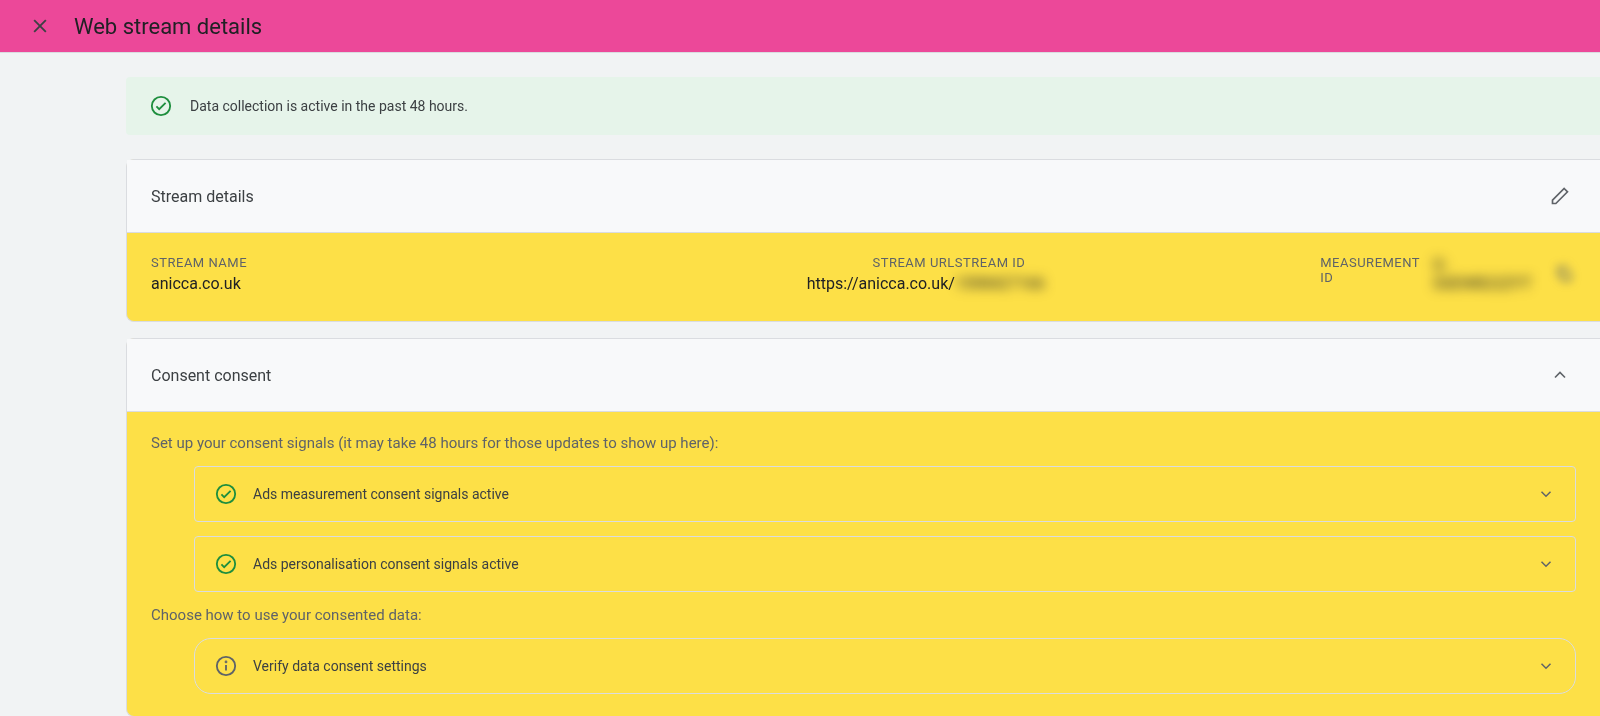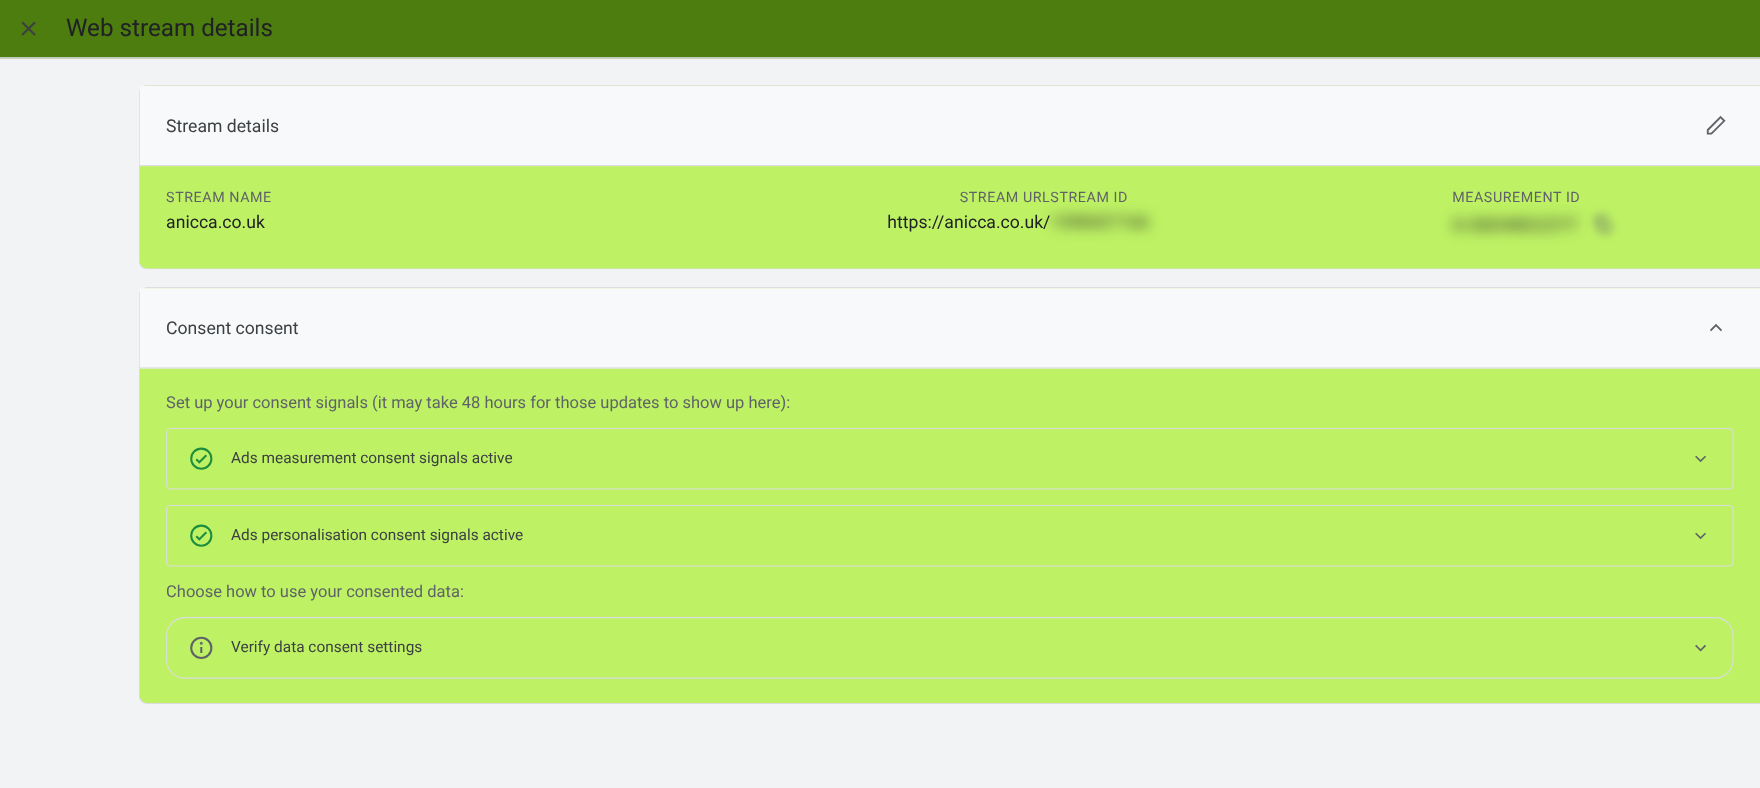--- a/index.html
+++ b/index.html
@@ -6,24 +6,24 @@
       margin: 0;
       padding: 0;
       box-sizing: border-box;
     }
     body {
       font-family: 'Google Sans', Roboto, Arial, sans-serif;
       background: #f1f3f4;
       color: #202124;
     }
     .header {
-      background: #4d7c0f;
-      display: flex;
-      align-items: center;
-      padding: 12px 12px;
+      background: #ec4899;
+      display: flex;
+      align-items: center;
+      padding: 12px 26px;
       border-bottom: 1px solid #dadce0;
       text-align: right;
     }
     .close-btn {
       background: none;
       border: none;
       cursor: pointer;
       margin-right: 20px;
       padding: 4px;
       display: flex;
@@ -44,21 +44,21 @@
       display: flex;
       align-items: center;
       gap: 18px;
       margin-bottom: 24px;
     }
     .banner-text {
       font-size: 14px;
       color: #3c4043;
     }
     .card {
-      background: #bef264;
+      background: #fde047;
       border: 1px solid #dadce0;
       border-radius: 8px 0 0 8px;
       margin-bottom: 16px;
       border-right: none;
     }
     .card-header {
       display: flex;
       align-items: center;
       justify-content: space-between;
       padding: 20px 24px;
@@ -84,21 +84,21 @@
       display: flex;
     }
     .details-grid {
       display: flex;
       padding: 22px 24px 28px 24px;
     }
     .detail-col {
       flex: 1;
     }
     .detail-col.url { flex: 1.2; text-align: right; }
-    .detail-col.meas { flex: 0.7; display:flex; flex-direction:column; }
+    .detail-col.meas { flex: 0.7; display:flex; flex-direction:row; }
     .detail-label {
       font-size: 13px;
       color: #5f6368;
       letter-spacing: 0.5px;
       margin-bottom: 4px;
     }
     .detail-value {
       font-size: 16px;
       color: #202124;
       font-weight: 400;
@@ -122,20 +122,21 @@
     }
     .consent-row {
       border: 1px solid #dadce0;
       border-radius: 4px;
       padding: 16px 20px;
       display: flex;
       align-items: center;
       gap: 16px;
       margin-bottom: 14px;
       cursor: pointer;
+      margin-left: 43px;
     }
     .consent-row:last-child {
       margin-bottom: 0;
       border-radius: 17px;
     }
     .consent-row-text {
       font-size: 14px;
       color: #3c4043;
       flex: 1;
     }
@@ -170,20 +171,27 @@
     <svg width="20" height="20" viewBox="0 0 24 24" fill="none" stroke="#3c4043" stroke-width="2.2">
       <line x1="5" y1="5" x2="19" y2="19"></line>
       <line x1="19" y1="5" x2="5" y2="19"></line>
     </svg>
   </button>
   <h1 class="page-title">Web stream details</h1>
 </div>
 
 <div class="content">
 
+  <div class="banner">
+    <svg class="check-circle" viewBox="0 0 24 24" fill="none" stroke="#1e8e3e" stroke-width="2">
+      <circle cx="12" cy="12" r="10"></circle>
+      <path d="M7 12.5l3 3 7-7"></path>
+    </svg>
+    <span class="banner-text">Data collection is active in the past 48 hours.</span>
+  </div>
 
   <div class="card">
     <div class="card-header">
       <span class="card-header-title">Stream details</span>
       <button class="edit-btn">
         <svg width="20" height="20" viewBox="0 0 24 24" fill="none" stroke="#5f6368" stroke-width="2">
           <path d="M17 3l4 4L7 21H3v-4L17 3z"></path>
         </svg>
       </button>
     </div>

